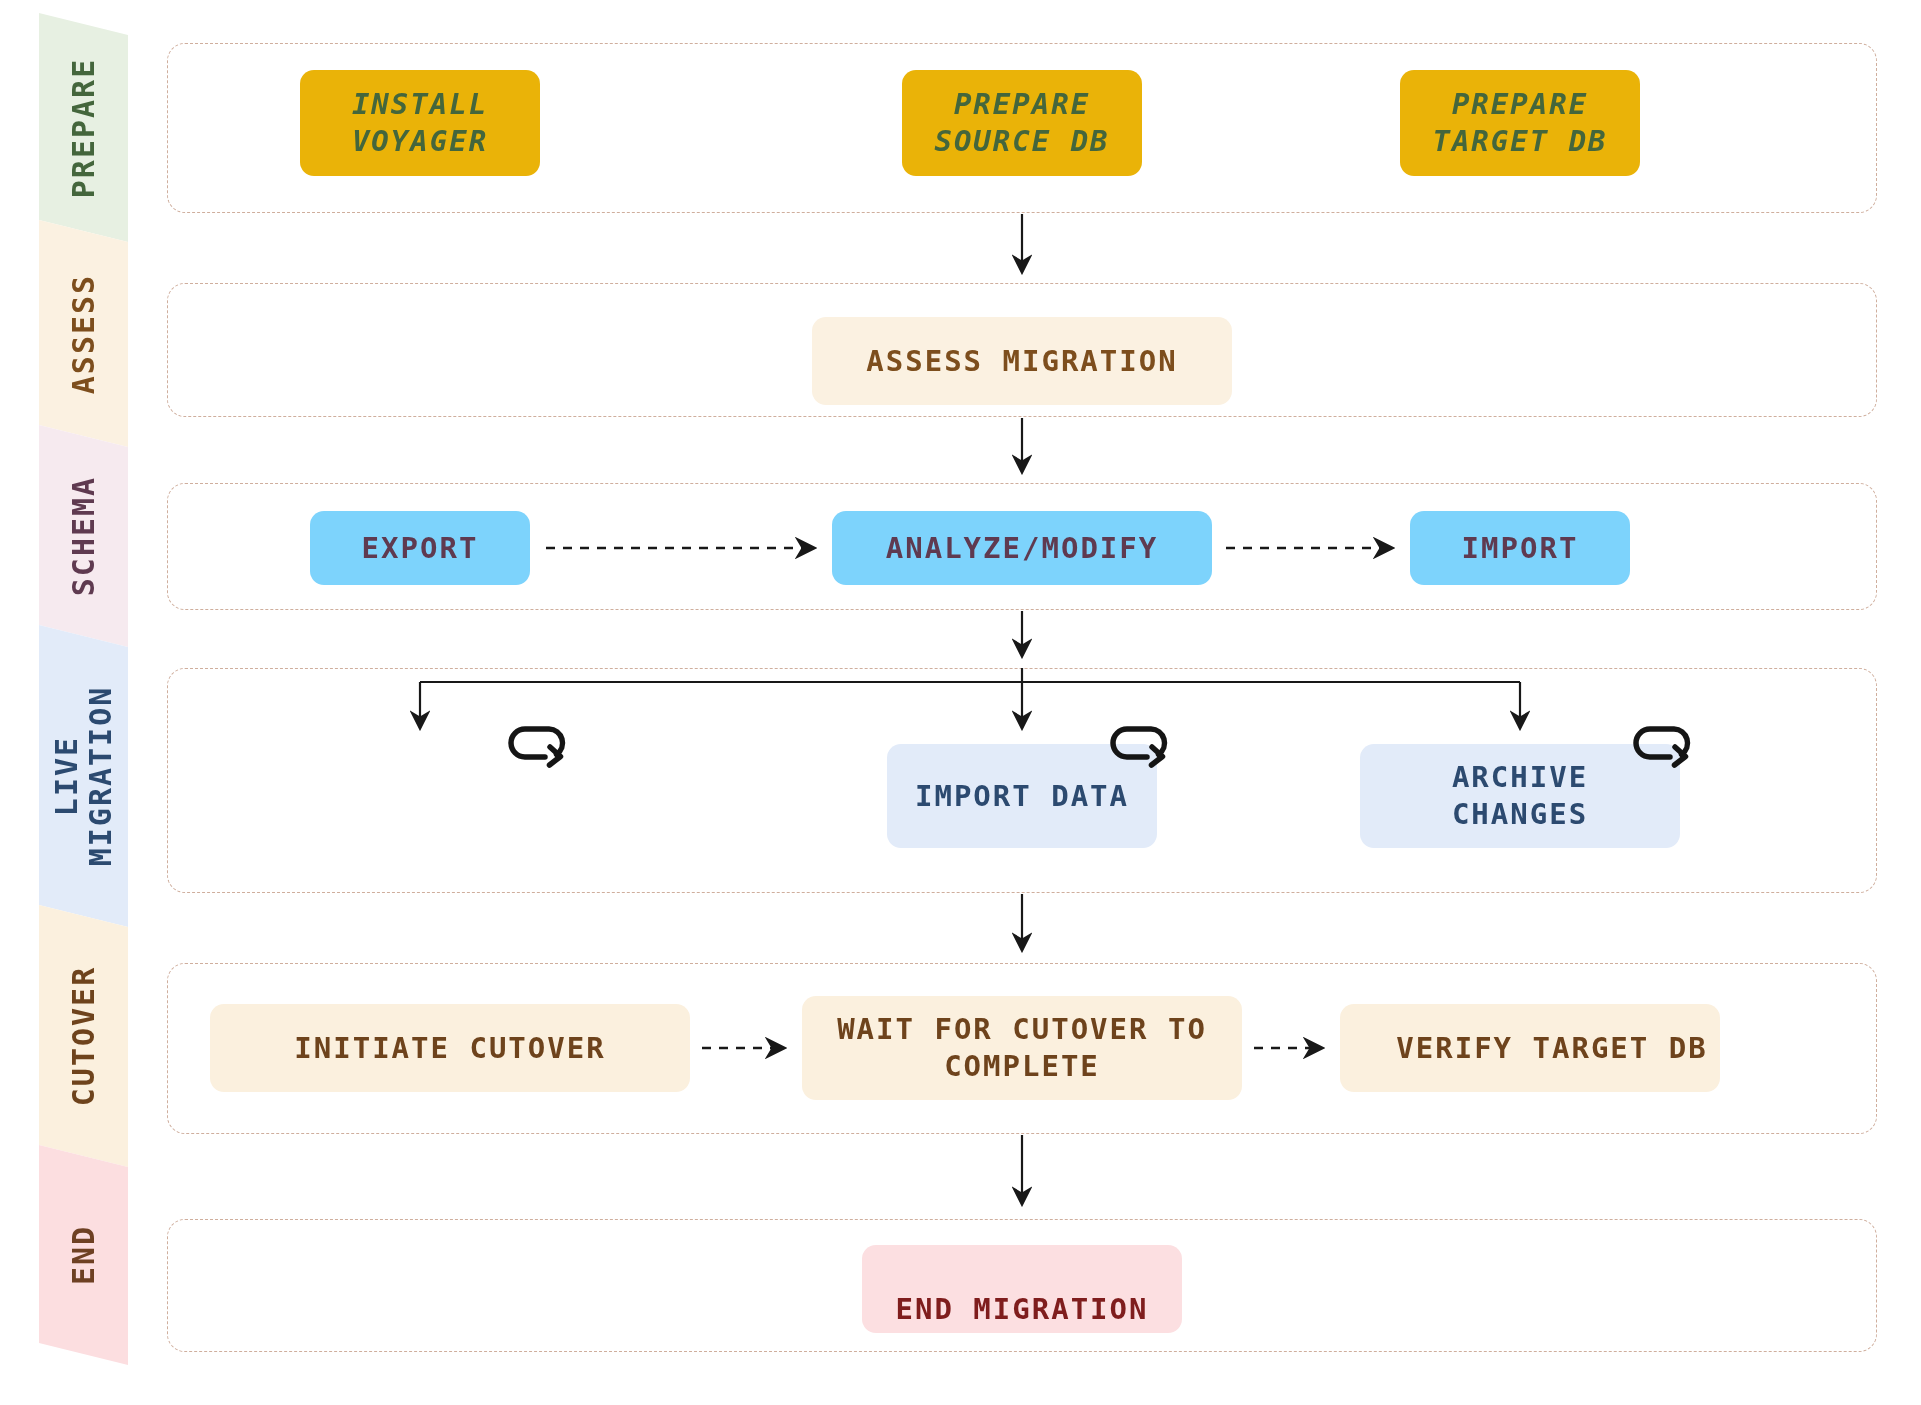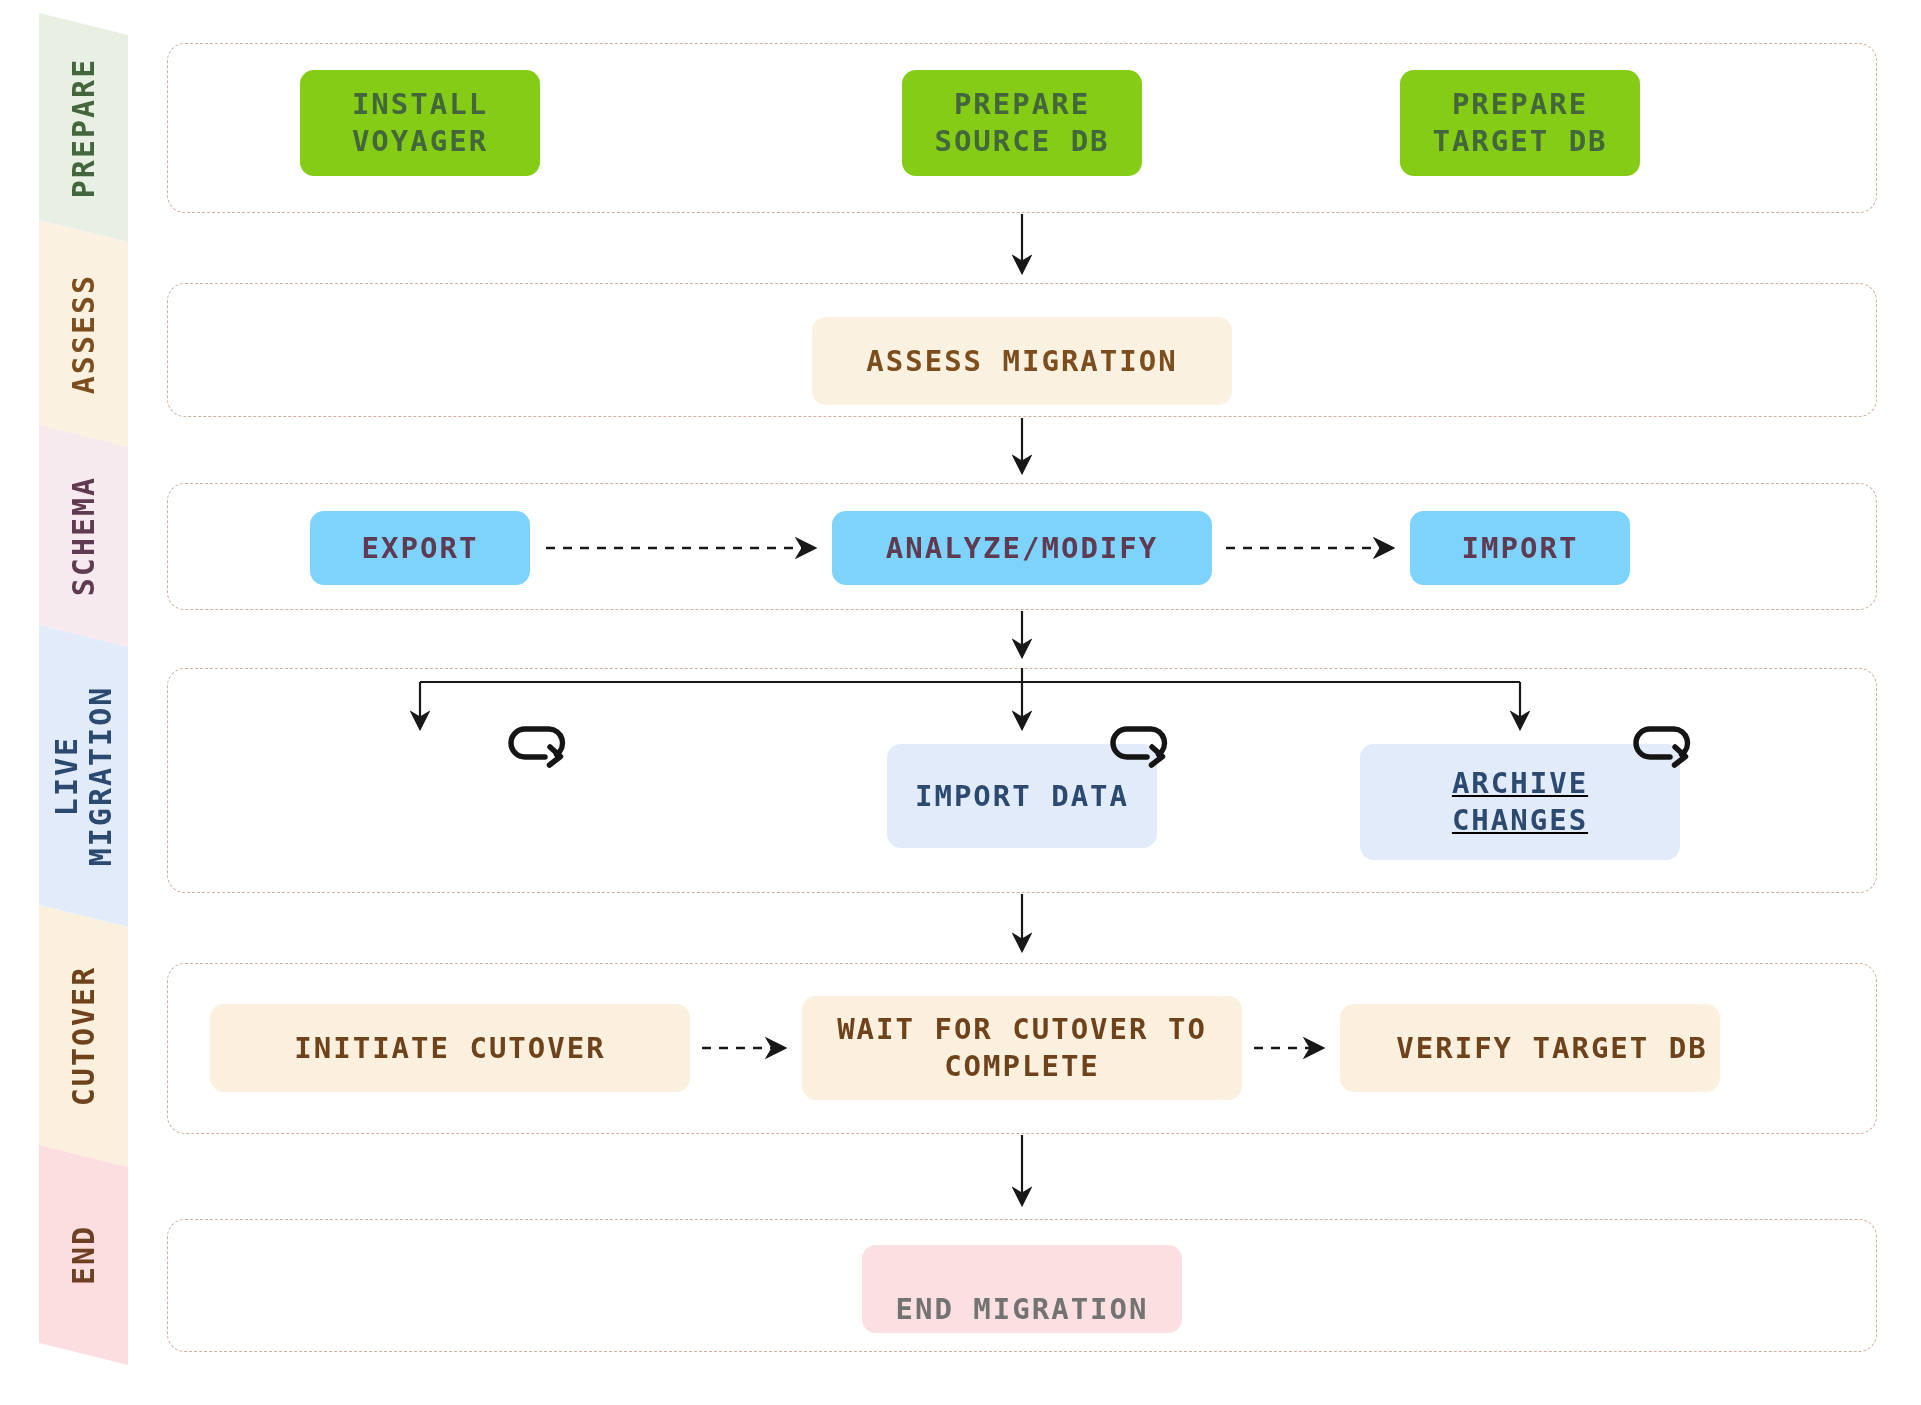--- a/index.html
+++ b/index.html
@@ -41,45 +41,45 @@
   .node{
     position:absolute;z-index:2;display:flex;align-items:center;justify-content:center;
     border-radius:14px;box-sizing:border-box;
   }
   .node-label{
     font-weight:bold;font-size:29px;letter-spacing:2px;line-height:37px;
     white-space:pre-line;text-align:center;
   }
 
   
-  .t-green{background:#84cc16;}   .t-green .node-label{color:#44663c;}
+  .t-green{background:#eab308;font-style:italic;}   .t-green .node-label{color:#44663c;}
   .t-cream{background:#fbf1e1;margin-top:8px;}   .t-cream .node-label{color:#7d4e1d;}
   .t-pink{background:#7dd3fc;}    .t-pink .node-label{color:#5f3a50;}
   .t-blue{background:#e2ebf9;}    .t-blue .node-label{color:#2c4a70;}
   .t-cutover{background:#fbf0de;} .t-cutover .node-label{color:#6e431c;}
-  .t-red{background:#fcdfe1;}     .t-red .node-label{color:#737373;margin-top:40px;}
+  .t-red{background:#fcdfe1;}     .t-red .node-label{color:#7f1d1d;margin-top:40px;}
 
   .ph-green{background:#e7f0e2;}   .ph-green .phase-label{color:#44663c;}
   .ph-cream{background:#fbf1e1;}   .ph-cream .phase-label{color:#7d4e1d;}
   .ph-pink{background:#f6eaef;}    .ph-pink .phase-label{color:#5f3a50;}
   .ph-blue{background:#e2ebf9;}    .ph-blue .phase-label{color:#2c4a70;}
   .ph-cutover{background:#fbf0de;} .ph-cutover .phase-label{color:#6e431c;}
   .ph-red{background:#fcdee0;}     .ph-red .phase-label{color:#6e4023;}
 
   
   #n-install{left:300px;top:70px;width:240px;height:106px;}
   #n-source{left:902px;top:70px;width:240px;height:106px;}
   #n-target{left:1400px;top:70px;width:240px;height:106px;}
   #n-assess{left:812px;top:309px;width:420px;height:88px;}
   #n-export-schema{left:310px;top:511px;width:220px;height:74px;}
   #n-analyze{left:832px;top:511px;width:380px;height:74px;}
   #n-import-schema{left:1410px;top:511px;width:220px;height:74px;}
   #n-export-data{left:285px;top:744px;width:270px;height:104px;}
   #n-import-data{left:887px;top:744px;width:270px;height:104px;}
-  #n-archive{left:1360px;top:744px;width:320px;height:116px;text-decoration:underline;}
+  #n-archive{left:1360px;top:744px;width:320px;height:104px;}
   #n-initiate{left:210px;top:1004px;width:480px;height:88px;}
   #n-wait{left:802px;top:996px;width:440px;height:104px;}
   #n-verify{left:1340px;top:1004px;width:380px;height:88px;padding-left:44px;}
   #n-end{left:862px;top:1245px;width:320px;height:88px;}
 
   
   .loop-icon{position:absolute;z-index:3;width:64px;height:64px;}
   #loop-export{left:507px;top:713px;}
   #loop-import{left:1109px;top:713px;}
   #loop-archive{left:1632px;top:713px;}

